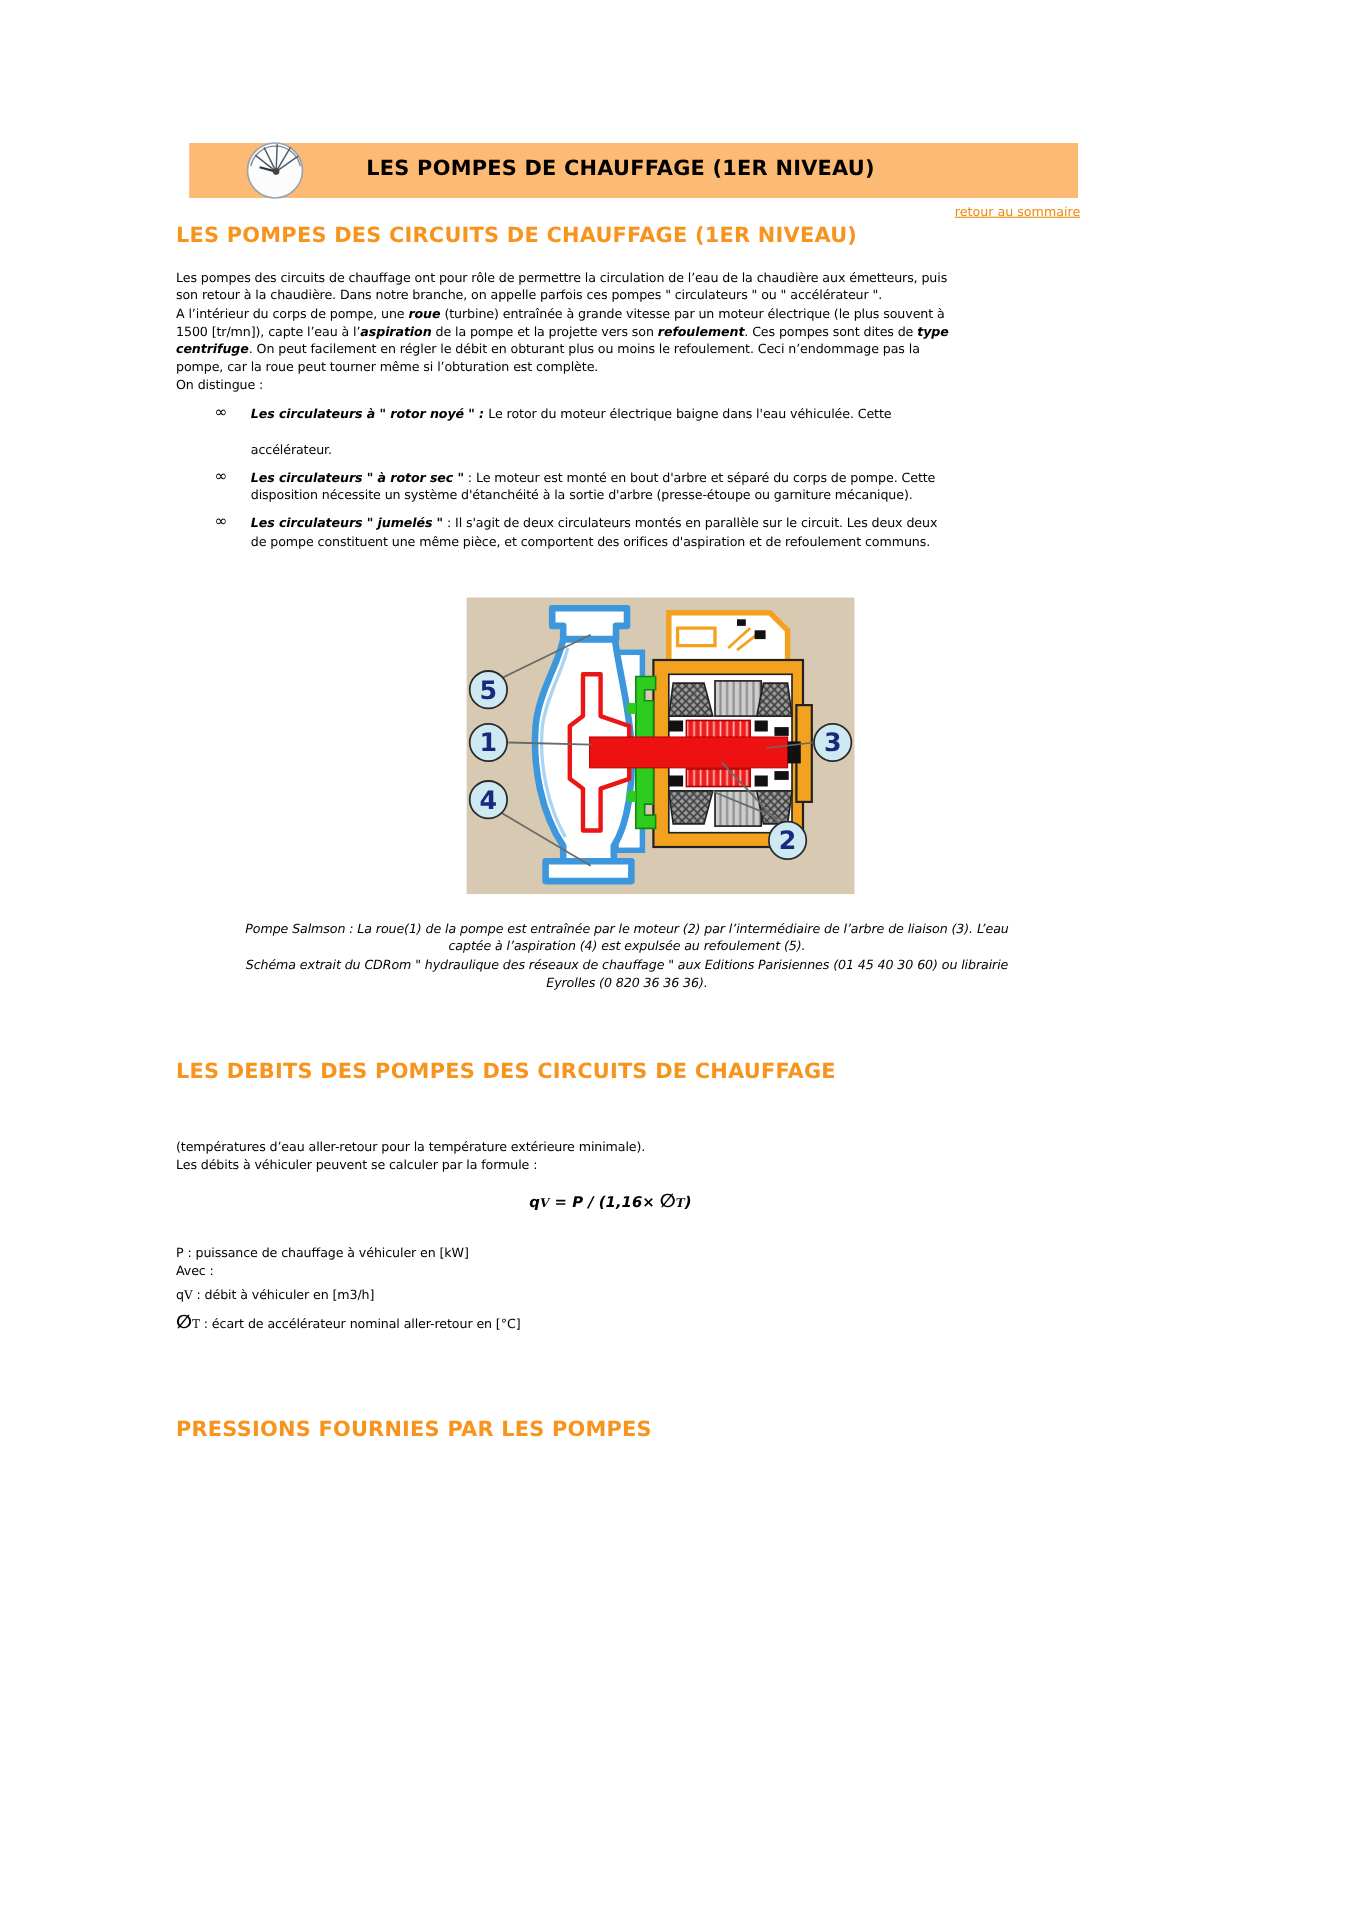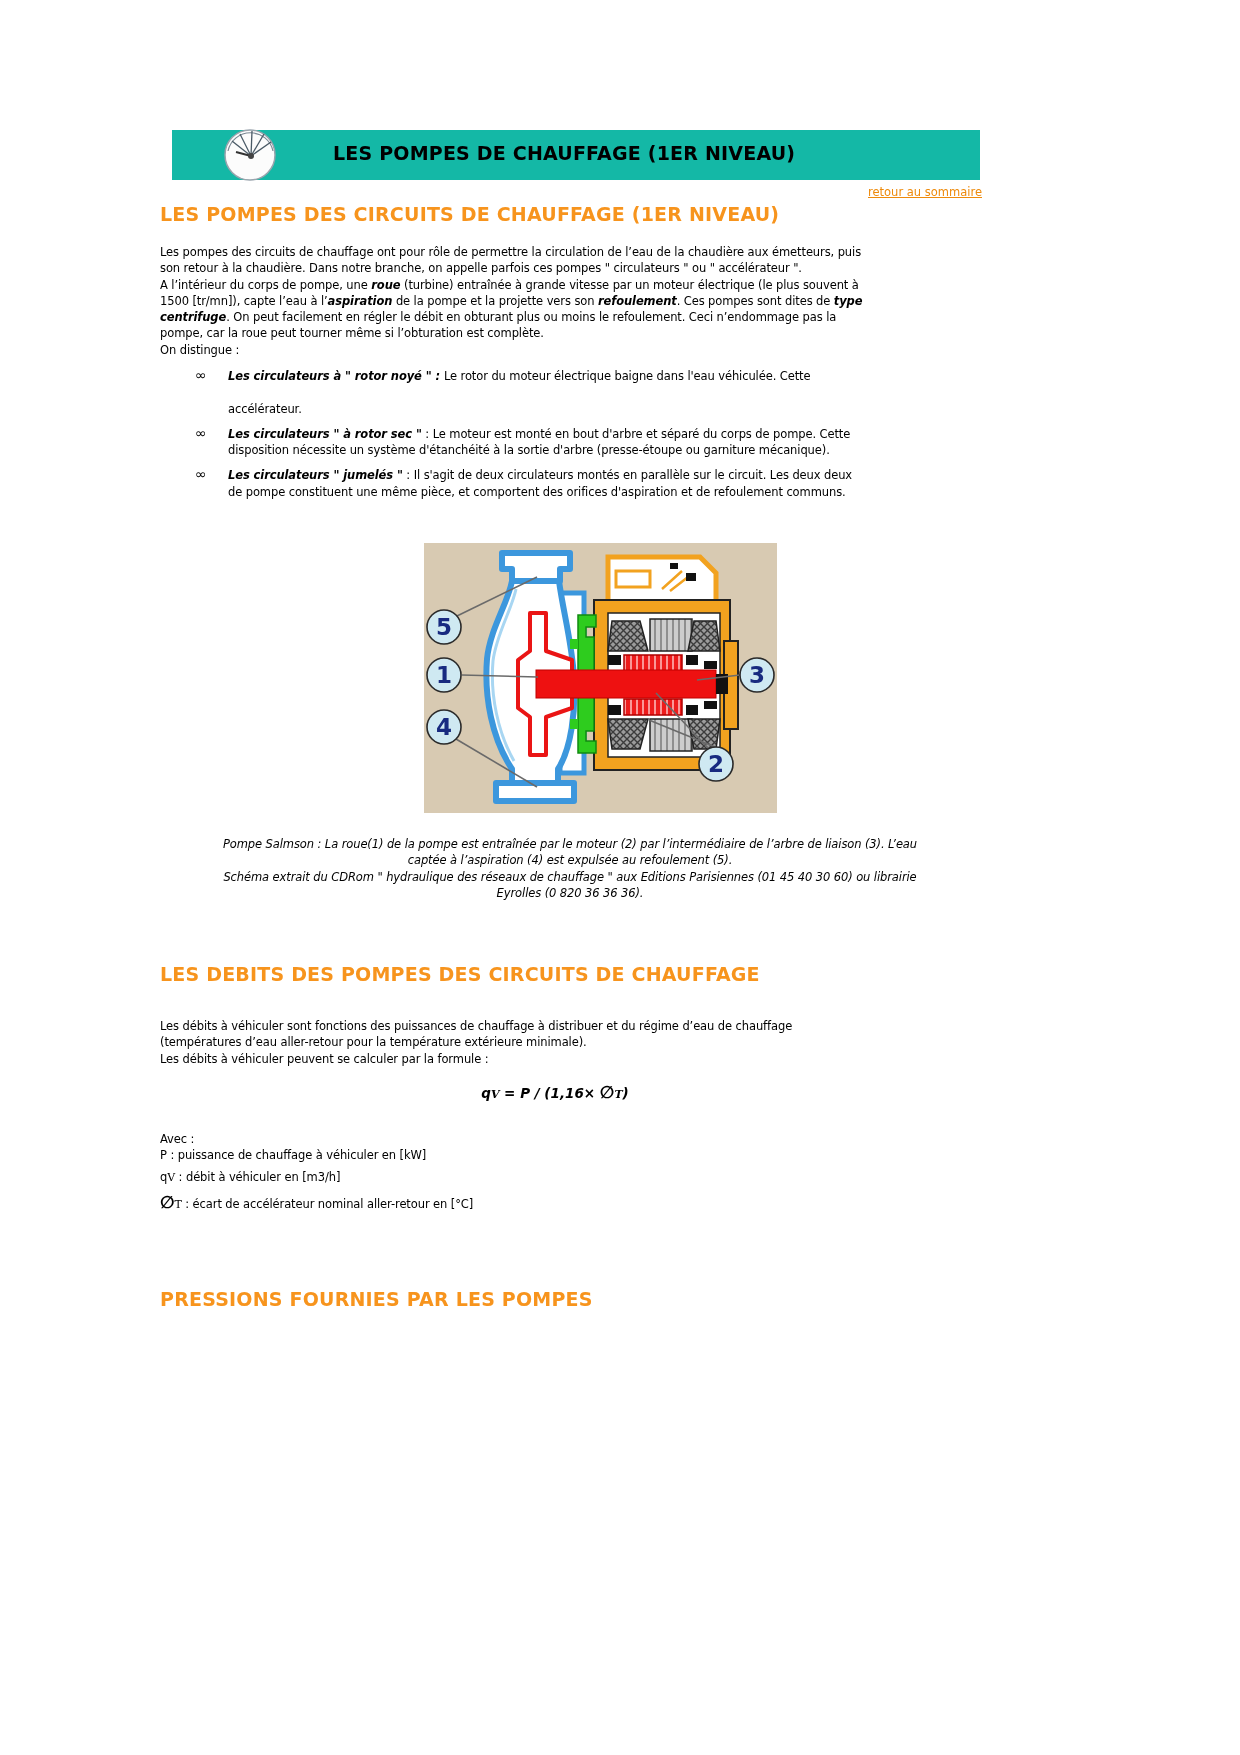--- a/index.html
+++ b/index.html
@@ -1,20 +1,20 @@
 <!DOCTYPE html>
 <html><head>
 <meta charset="utf-8">
 <style>
   html,body{margin:0;padding:0;background:#fff;}
   .page{position:relative;width:1240px;height:1755px;background:#fff;overflow:hidden;
         font-family:"DejaVu Sans","Liberation Sans",sans-serif;color:#000;}
   .b{font-weight:bold;font-style:italic;}
   
-  .header-bar{position:absolute;left:172px;top:130px;width:808px;height:50px;background:#14b8a6;}
+  .header-bar{position:absolute;left:172px;top:130px;width:808px;height:50px;background:#fdba74;}
   .gauge-wrap{position:absolute;left:48px;top:-2px;width:62px;height:54px;}
   .header-title{position:absolute;left:161px;top:12px;font-size:19px;font-weight:bold;letter-spacing:.2px;white-space:nowrap;}
   
   .back-row{position:absolute;left:160px;top:185px;width:822px;text-align:right;font-size:11.5px;}
   .back-row a{color:#ee8a0b;text-decoration:underline;cursor:pointer;}
   
   .h-orange{position:absolute;left:160px;font-size:19px;font-weight:bold;color:#f7941d;letter-spacing:.2px;white-space:nowrap;}
   
   .bodytext{font-size:11.5px;line-height:16.3px;letter-spacing:-0.1px;}
   .intro{position:absolute;left:160px;top:244px;width:830px;}
@@ -185,31 +185,31 @@
         <circle cx="292" cy="221" r="17" fill="#cfe9f2" stroke="#2a2a2a" stroke-width="1.6"></circle>
         <text x="292" y="229" font-size="23" font-weight="bold" fill="#182a80" text-anchor="middle">2</text>
       </g>
     </svg>
   </div>
 
   <div class="caption bodytext"><span>Pompe Salmson : La roue(1) de la pompe est entraînée par le moteur (2) par l’intermédiaire de l’arbre de liaison (3). L’eau</span><br><span>captée à l’aspiration (4) est expulsée au refoulement (5).</span><br><span>Schéma extrait du CDRom " hydraulique des réseaux de chauffage " aux Editions Parisiennes (01 45 40 30 60) ou librairie</span><br><span>Eyrolles (0 820 36 36 36).</span></div>
 
   <div class="h-orange" style="top:963px">LES DEBITS DES POMPES DES CIRCUITS DE CHAUFFAGE</div>
 
-  <div class="para2 bodytext"><span>Les débits à véhiculer sont fonctions des puissances de chauffage à distribuer et du régime d’eau de chauffage</span><br><span>(températures d’eau aller-retour pour la température extérieure minimale).</span><br><span>Les débits à véhiculer peuvent se calculer par la formule :</span></div>
+  <div class="para2 bodytext"><br><span>(températures d’eau aller-retour pour la température extérieure minimale).</span><br><span>Les débits à véhiculer peuvent se calculer par la formule :</span></div>
 
   <div class="formula">
     <span class="b">q</span><span class="serifv b">V</span><span class="b"> = P / (1,16× </span><span class="bigdelta">∅</span><span class="serifv b">T</span><span class="b">)</span>
   </div>
 
   <div class="avec bodytext">
-    <div class="row">Avec :</div>
     <div class="row">
       <span>P</span><span> : puissance de chauffage à véhiculer en [kW]</span>
     </div>
+    <div class="row">Avec :</div>
     <div class="row r3">
       <span>q</span><span class="serifv">V</span><span> : débit à véhiculer en [m3/h]</span>
     </div>
     <div class="row r4">
       <span class="bigdelta">∅</span><span class="serifv">T</span><span> : écart de accélérateur nominal aller-retour en [°C]</span>
     </div>
   </div>
 
   <div class="h-orange" style="top:1288px">PRESSIONS FOURNIES PAR LES POMPES</div>
 

